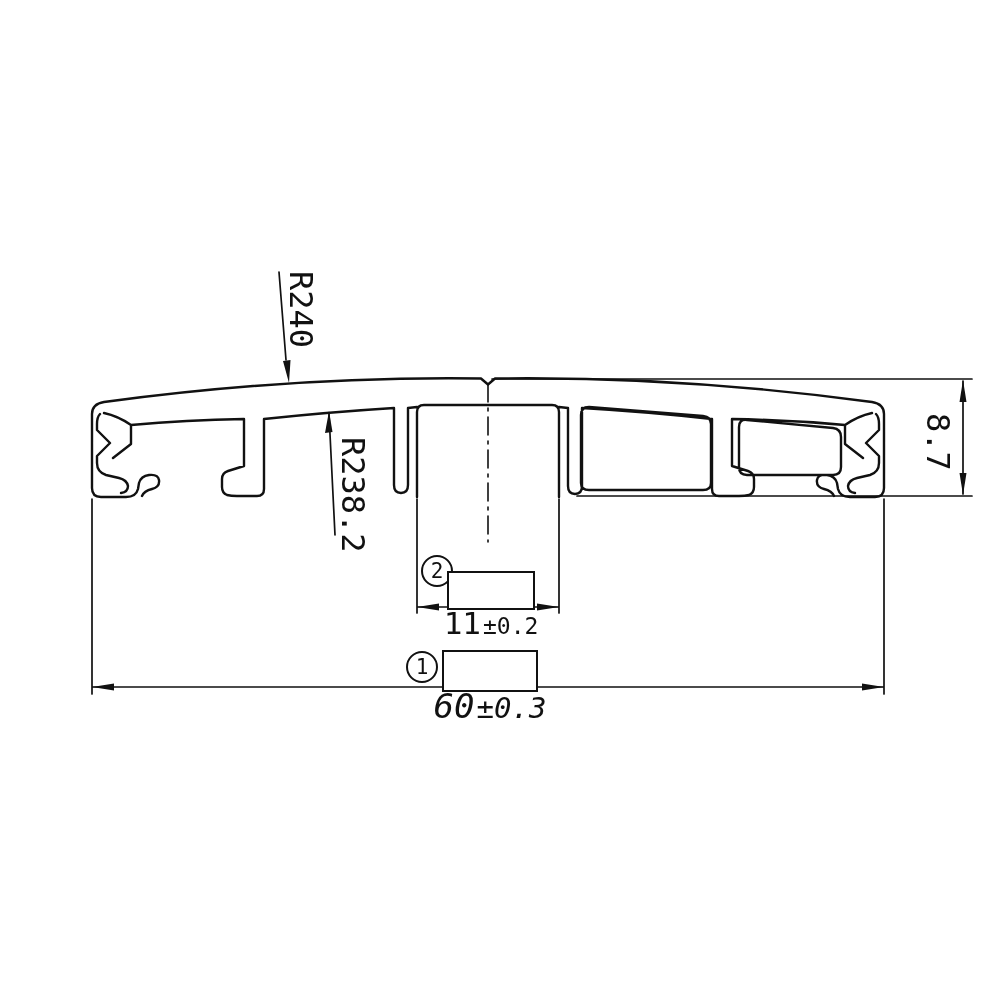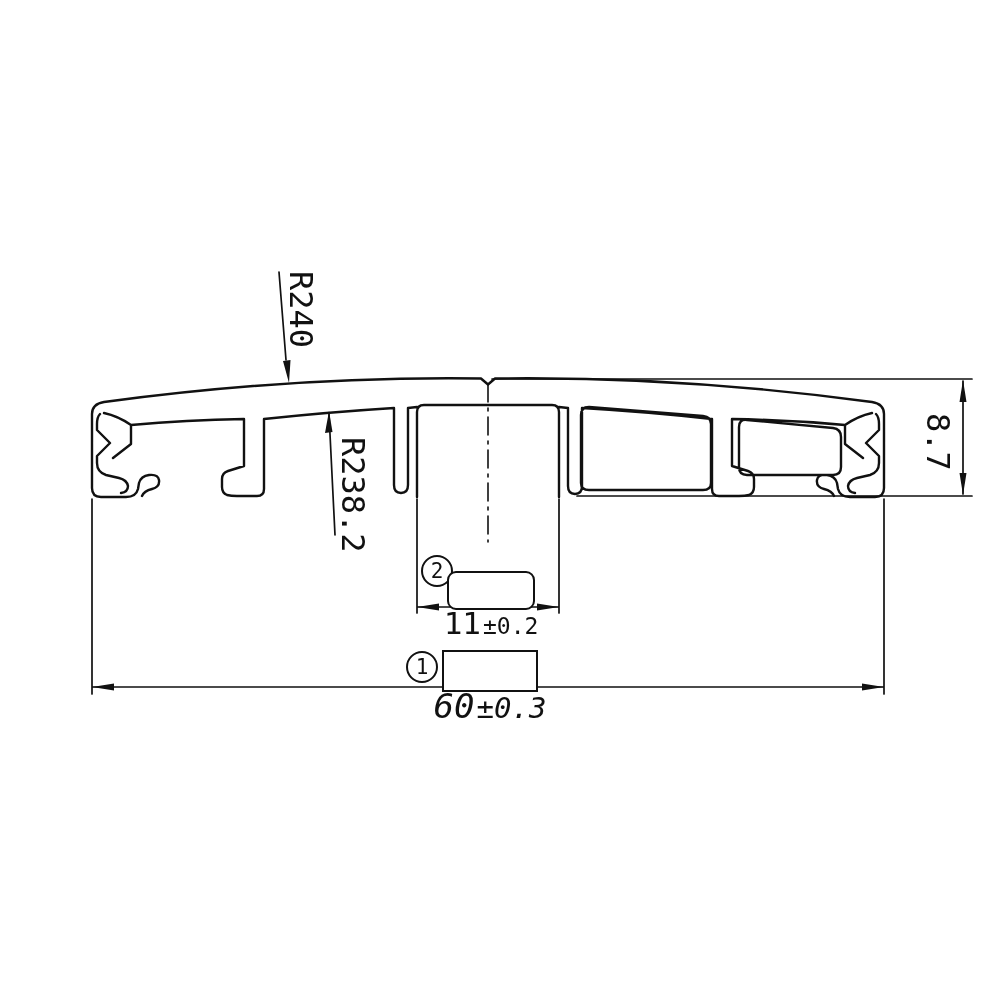--- a/index.html
+++ b/index.html
@@ -90,21 +90,21 @@
   </svg>
 
   <div class="rot-label" style="left:320px;top:271px;">R240</div>
 
   <div class="rot-label" style="left:372px;top:437px;">R238.2</div>
 
   <div class="rot-label" style="left:957px;top:413px;">8.7</div>
 
   <div class="circle-num" style="left:421px;top:555px;">2</div>
 
-  <div class="dim-box" id="dim2-box" style="left:447px;top:571px;width:84px;height:35px;border-radius:9px;">
+  <div class="dim-box" id="dim2-box" style="left:447px;top:571px;width:84px;height:35px;">
     <span class="val">11</span>
     <span class="tol">±0.2</span>
   </div>
 
   <div class="circle-num" style="left:406px;top:651px;">1</div>
 
   <div class="dim-box" id="dim1-box" style="left:442px;top:650px;width:92px;height:38px;font-style:italic;">
     <span class="val">60</span>
     <span class="tol">±0.3</span>
   </div>

